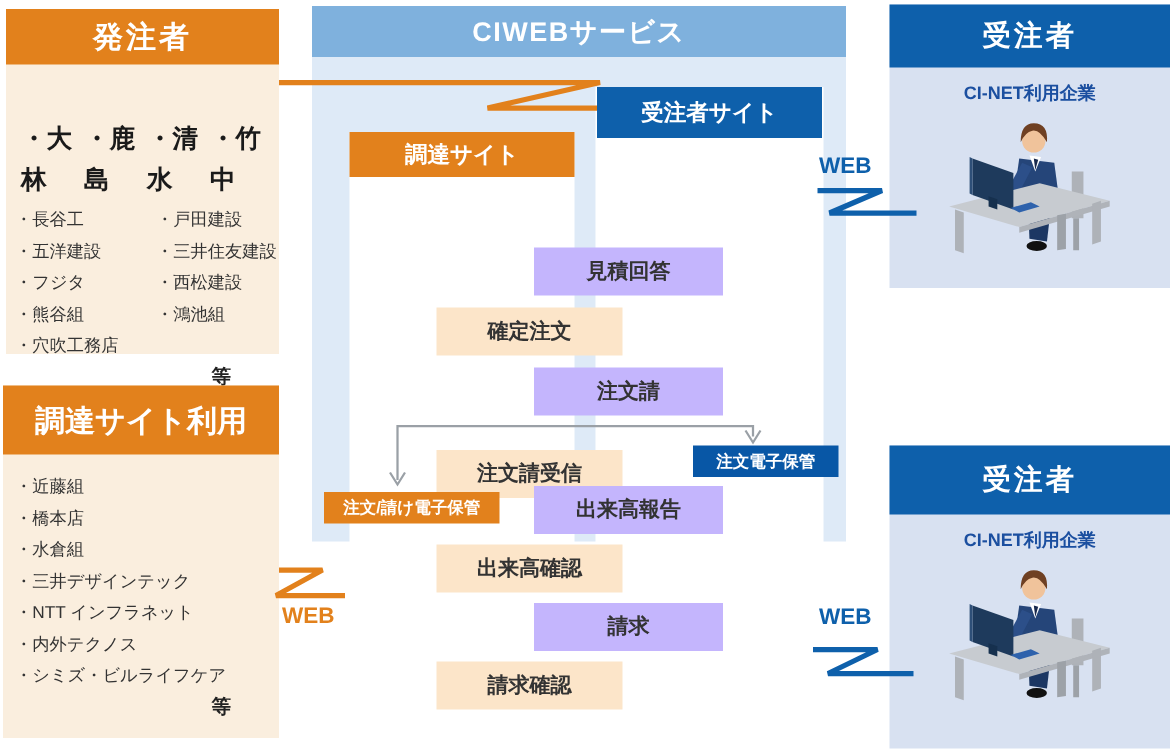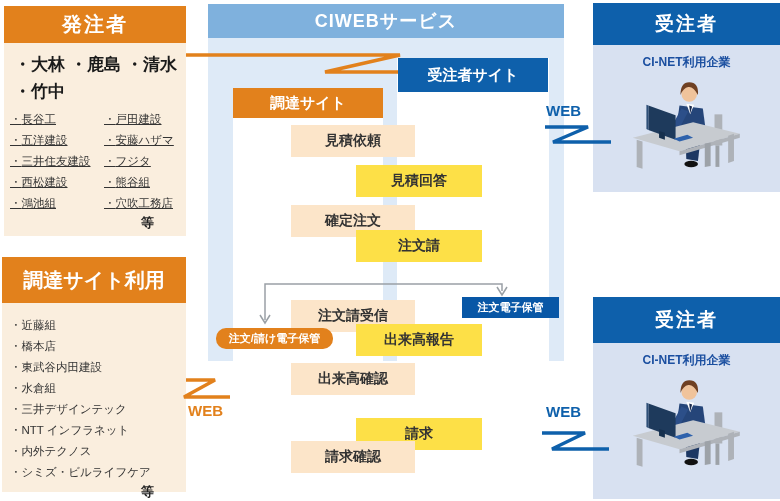--- a/index.html
+++ b/index.html
@@ -4,49 +4,49 @@
 <style>
   html,body{margin:0;padding:0;background:#fff;}
   .canvas{position:relative;width:780px;height:501px;background:#fff;
           font-family:"Liberation Sans","DejaVu Sans",sans-serif;overflow:hidden;}
   .panel{position:absolute;box-sizing:border-box;}
   .hdr{display:flex;align-items:center;justify-content:center;color:#fff;font-weight:bold;}
 
   
   #orderer{left:4px;top:6px;width:182px;height:230px;background:#FAEEDE;}
   #orderer .hdr{height:37px;background:#E2811C;font-size:20px;letter-spacing:2px;}
-  .major{display:grid;grid-template-columns:1fr 1fr 1fr;padding:8px 4px 2px 10px;
-         font-weight:bold;font-size:17px;color:#1a1a1a;line-height:27px;}
+  .major{display:grid;grid-template-columns:1fr 1fr 1fr 1fr;padding:8px 4px 2px 10px;
+         font-weight:bold;font-size:17px;color:#1a1a1a;line-height:27px;margin-top:28px;}
   .minor{display:grid;grid-template-columns:94px 1fr;padding:2px 2px 0 6px;
-         font-size:11.5px;color:#333;line-height:21px;white-space:nowrap;text-decoration:underline;}
+         font-size:11.5px;color:#333;line-height:21px;white-space:nowrap;}
   .etc{font-weight:bold;text-align:right;padding-right:32px;font-size:13px;color:#222;}
 
   #procure{left:2px;top:257px;width:184px;height:235px;background:#FAEEDE;}
   #procure .hdr{height:46px;background:#E2811C;font-size:20px;}
   .plist{padding:12px 2px 0 8px;font-size:11.5px;color:#333;line-height:21px;white-space:nowrap;}
 
   
   #ciweb{left:208px;top:4px;width:356px;height:357px;background:#DEEAF7;}
   #ciweb .hdr{height:34px;background:#7FB1DD;font-size:18px;letter-spacing:1px;}
   .lane{position:absolute;background:#fff;}
   #laneL{left:25px;top:84px;width:150px;height:395px;}
   #laneR{left:189px;top:54px;width:152px;height:425px;}
   .sitebox{position:absolute;display:flex;align-items:center;justify-content:center;
            color:#fff;font-weight:bold;font-size:15px;}
   #procSite{left:25px;top:84px;width:150px;height:30px;background:#E2811C;}
   #contrSite{left:190px;top:54px;width:150px;height:34px;background:#0E60AB;}
   .step{position:absolute;height:32px;display:flex;align-items:center;justify-content:center;
         font-size:14px;font-weight:bold;color:#333;}
   .step.l{left:83px;width:124px;background:#FCE5C9;}
-  .step.r{left:148px;width:126px;background:#fde047;}
-  .s1{top:121px}.s2{top:161px}.s3{top:201px}.s4{top:226px}.s5{top:296px}
-  .s6{top:320px}.s7{top:359px}.s8{top:414px}.s9{top:437px}
+  .step.r{left:148px;width:126px;background:#c4b5fd;}
+  .s1{top:121px}.s2{top:161px}.s3{top:201px}.s4{top:241px}.s5{top:296px}
+  .s6{top:320px}.s7{top:359px}.s8{top:398px}.s9{top:437px}
   .badge{position:absolute;height:21px;display:flex;align-items:center;justify-content:center;
          color:#fff;font-size:11px;font-weight:bold;white-space:nowrap;}
-  #badgeL{left:8px;top:324px;width:117px;background:#E2811C;border-radius:10px;}
+  #badgeL{left:8px;top:324px;width:117px;background:#E2811C;}
   #badgeR{left:254px;top:293px;width:97px;background:#0857A6;}
 
   
   .contr{left:593px;width:187px;background:#D8E1F1;}
   #contr1{top:3px;height:189px;}
   #contr2{top:297px;height:202px;}
   #contr1 .hdr{height:42px;background:#0E60AB;font-size:19px;letter-spacing:2px;}
   #contr2 .hdr{height:46px;background:#0E60AB;font-size:19px;letter-spacing:2px;}
   .cinet{color:#1B4FA0;font-weight:bold;font-size:12px;text-align:center;margin-top:9px;}
   .worker{display:block;margin:2px auto 0;}
@@ -98,54 +98,51 @@
     <div class="major">
       <div><span>・</span><span>大林</span></div>
       <div><span>・</span><span>鹿島</span></div>
       <div><span>・</span><span>清水</span></div>
       <div><span>・</span><span>竹中</span></div>
     </div>
     <div class="minor">
       <div><span>・</span><span>長谷工</span></div>
       <div><span>・</span><span>戸田建設</span></div>
       <div><span>・</span><span>五洋建設</span></div>
-      <div><span>・</span><span>安藤ハザマ</span></div>
       <div><span>・</span><span>三井住友建設</span></div>
       <div><span>・</span><span>フジタ</span></div>
       <div><span>・</span><span>西松建設</span></div>
       <div><span>・</span><span>熊谷組</span></div>
       <div><span>・</span><span>鴻池組</span></div>
       <div><span>・</span><span>穴吹工務店</span></div>
     </div>
     <div class="etc">等</div>
   </div>
 
   <div class="panel" id="procure">
     <div class="hdr">調達サイト利用</div>
     <div class="plist">
       <div><span>・</span><span>近藤組</span></div>
       <div><span>・</span><span>橋本店</span></div>
-      <div><span>・</span><span>東武谷内田建設</span></div>
       <div><span>・</span><span>水倉組</span></div>
       <div><span>・</span><span>三井デザインテック</span></div>
       <div><span>・</span><span>NTT インフラネット</span></div>
       <div><span>・</span><span>内外テクノス</span></div>
       <div><span>・</span><span>シミズ・ビルライフケア</span></div>
     </div>
     <div class="etc">等</div>
   </div>
 
   <div class="panel" id="ciweb">
     <div class="hdr">CIWEBサービス</div>
     <div class="lane" id="laneL"></div>
     <div class="lane" id="laneR"></div>
     <div class="sitebox" id="procSite">調達サイト</div>
     <div class="sitebox" id="contrSite">受注者サイト</div>
 
-    <div class="step l s1">見積依頼</div>
     <div class="step r s2">見積回答</div>
     <div class="step l s3">確定注文</div>
     <div class="step r s4">注文請</div>
     <div class="step l s5">注文請受信</div>
     <div class="step r s6">出来高報告</div>
     <div class="step l s7">出来高確認</div>
     <div class="step r s8">請求</div>
     <div class="step l s9">請求確認</div>
 
     <div class="badge" id="badgeL">注文/請け電子保管</div>

